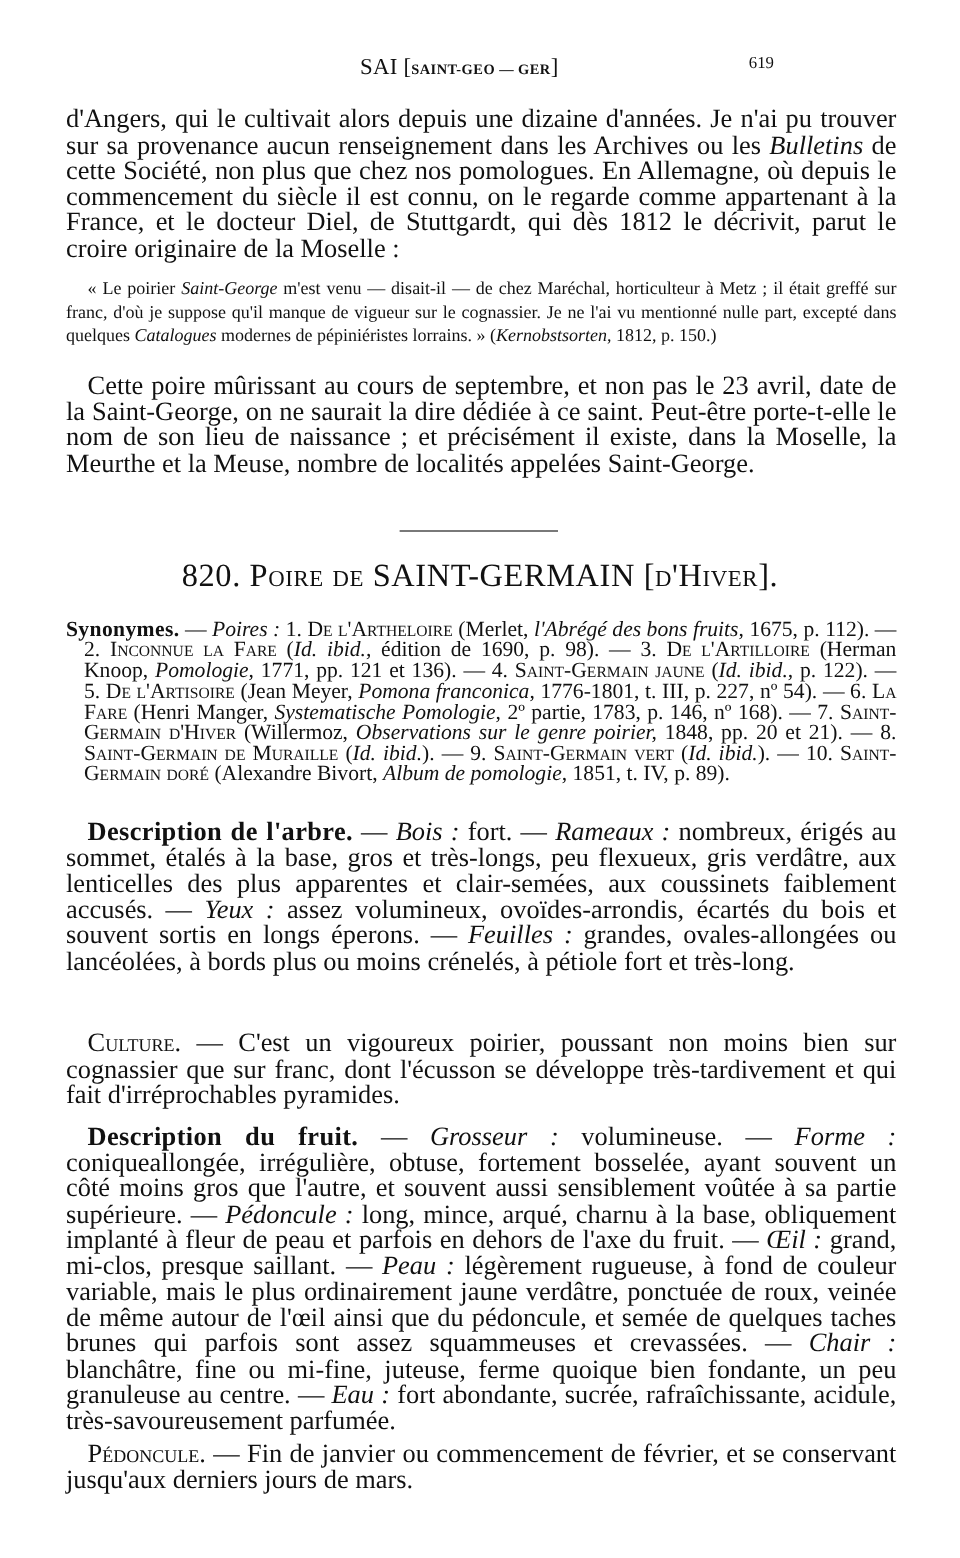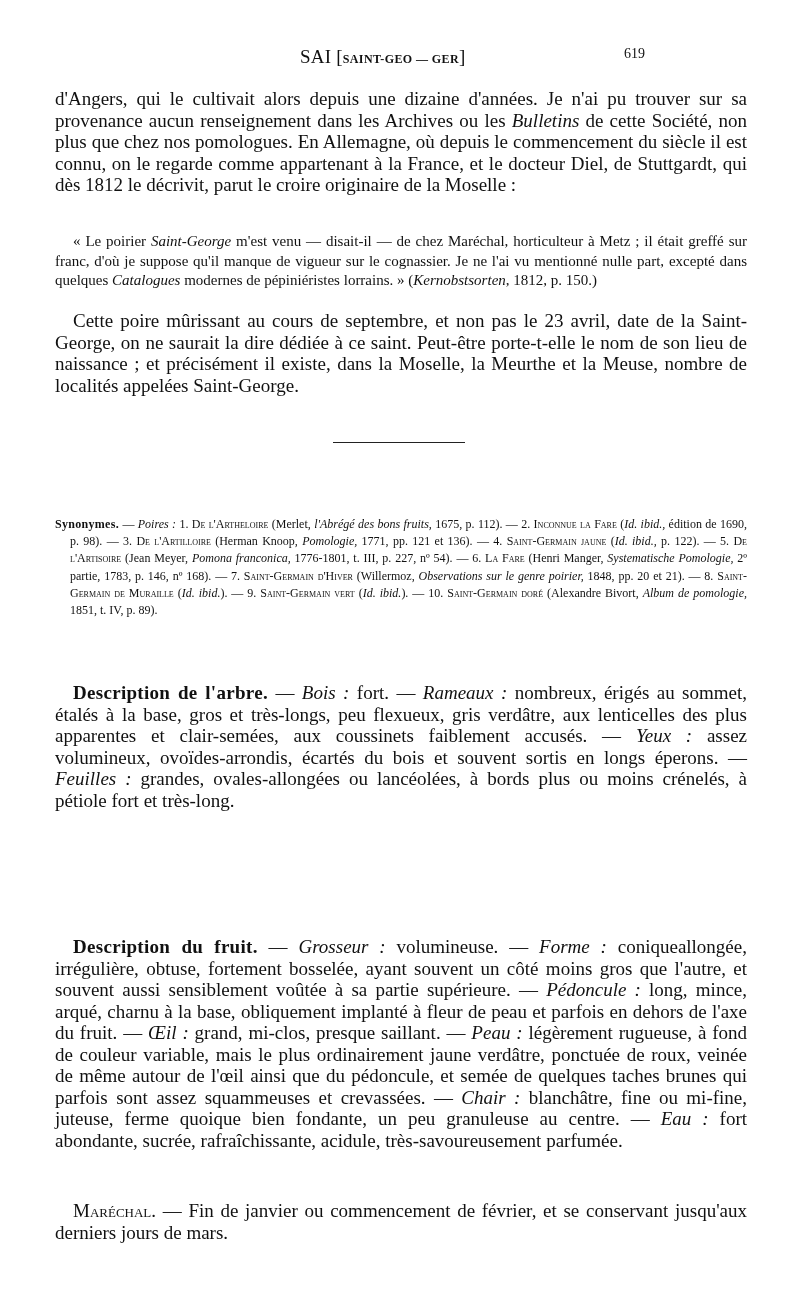--- a/index.html
+++ b/index.html
@@ -11,35 +11,35 @@
     .page { position: absolute; left: 0; top: 0; width: 800px; height: 1298px; }
     .running-head {
       position: absolute; top: 46px; left: 0; width: 692px; height: 24px;
     }
     .rh-center {
       position: absolute; left: 300px; top: 0; font-size: 19px; letter-spacing: 0.2px;
     }
     .rh-center .sc { font-size: 12px; font-weight: bold; letter-spacing: 0.4px; }
     .rh-page { position: absolute; right: 47px; top: 0; font-size: 14px; }
     .block { position: absolute; left: 55px; width: 692px; text-align: justify; }
-    .body-text { font-size: 19px; line-height: 21.5px; }
+    .body-text { font-size: 22px; line-height: 21.5px; }
     .quote-text { font-size: 15px; line-height: 19.5px; }
     .indent { text-indent: 18px; }
     .sc-small { font-variant: small-caps; }
     .it { font-style: italic; }
     .bold-head { font-weight: bold; letter-spacing: 0.3px; }
     .sep {
       position: absolute; left: 333px; top: 442px; width: 132px; height: 0;
       border-top: 1.6px solid #222;
     }
     .title {
       position: absolute; top: 464px; left: 0; width: 800px; text-align: center;
       font-size: 27px; letter-spacing: 0.5px;
     }
-    .syn { font-size: 12px; line-height: 17.2px; }
+    .syn { font-size: 18px; line-height: 17.2px; }
     .syn .hang { padding-left: 20px; text-indent: -20px; display: block; }
     p { margin: 0; }
   </style>
 </head>
 <body>
 
 <div class="page">
 
   <div class="running-head">
     <span class="rh-center">
@@ -56,34 +56,43 @@
   <div class="block quote-text indent" style="top:232px;">
     <p><span>« Le poirier </span><span class="it">Saint-George</span><span> m'est venu — disait-il — de chez Maréchal, horticulteur à Metz ; il était greffé sur franc, d'où je suppose qu'il manque de vigueur sur le cognassier. Je ne l'ai vu mentionné nulle part, excepté dans quelques </span><span class="it">Catalogues</span><span> modernes de pépiniéristes lorrains. » (</span><span class="it">Kernobstsorten</span><span>, 1812, p. 150.)</span></p>
   </div>
 
   <div class="block body-text indent" style="top:310px;">
     <p>Cette poire mûrissant au cours de septembre, et non pas le 23 avril, date de la Saint-George, on ne saurait la dire dédiée à ce saint. Peut-être porte-t-elle le nom de son lieu de naissance ; et précisément il existe, dans la Moselle, la Meurthe et la Meuse, nombre de localités appelées Saint-George.</p>
   </div>
 
   <div class="sep"></div>
 
+  <div class="title">
+    <span>820.</span>
+    <span class="sc-small">Poire de</span>
+    <span>SAINT-GERMAIN</span>
+    <span>[</span><span class="sc-small">d'Hiver</span><span>].</span>
+  </div>
 
   <div class="block syn" style="top:516px; left:55px; width:692px;">
     <p class="hang" style="padding-left:15px;text-indent:-15px;">
       <span class="bold-head">Synonymes.</span><span> — </span><span class="it">Poires :</span><span> 1. </span><span class="sc-small">De l'Artheloire</span><span> (Merlet, </span><span class="it">l'Abrégé des bons fruits,</span><span> 1675, p. 112). — 2. </span><span class="sc-small">Inconnue la Fare</span><span> (</span><span class="it">Id. ibid.,</span><span> édition de 1690, p. 98). — 3. </span><span class="sc-small">De l'Artilloire</span><span> (Herman Knoop, </span><span class="it">Pomologie,</span><span> 1771, pp. 121 et 136). — 4. </span><span class="sc-small">Saint-Germain jaune</span><span> (</span><span class="it">Id. ibid.,</span><span> p. 122). — 5. </span><span class="sc-small">De l'Artisoire</span><span> (Jean Meyer, </span><span class="it">Pomona franconica,</span><span> 1776-1801, t. III, p. 227, nº 54). — 6. </span><span class="sc-small">La Fare</span><span> (Henri Manger, </span><span class="it">Systematische Pomologie,</span><span> 2º partie, 1783, p. 146, nº 168). — 7. </span><span class="sc-small">Saint-Germain d'Hiver</span><span> (Willermoz, </span><span class="it">Observations sur le genre poirier,</span><span> 1848, pp. 20 et 21). — 8. </span><span class="sc-small">Saint-Germain de Muraille</span><span> (</span><span class="it">Id. ibid.</span><span>). — 9. </span><span class="sc-small">Saint-Germain vert</span><span> (</span><span class="it">Id. ibid.</span><span>). — 10. </span><span class="sc-small">Saint-Germain doré</span><span> (Alexandre Bivort, </span><span class="it">Album de pomologie,</span><span> 1851, t. IV, p. 89).</span>
     </p>
   </div>
 
   <div class="block body-text indent" style="top:682px;font-family:Liberation Serif, serif;">
     <p><span class="bold-head">Description de l'arbre.</span><span> — </span><span class="it">Bois :</span><span> fort. — </span><span class="it">Rameaux :</span><span> nombreux, érigés au sommet, étalés à la base, gros et très-longs, peu flexueux, gris verdâtre, aux lenticelles des plus apparentes et clair-semées, aux coussinets faiblement accusés. — </span><span class="it">Yeux :</span><span> assez volumineux, ovoïdes-arrondis, écartés du bois et souvent sortis en longs éperons. — </span><span class="it">Feuilles :</span><span> grandes, ovales-allongées ou lancéolées, à bords plus ou moins crénelés, à pétiole fort et très-long.</span></p>
   </div>
 
 
+  <div class="block body-text indent" style="top:858px;">
+    <p><span class="sc-small">Culture.</span><span> — C'est un vigoureux poirier, poussant non moins bien sur cognassier que sur franc, dont l'écusson se développe très-tardivement et qui fait d'irréprochables pyramides.</span></p>
+  </div>
 
   <div class="block body-text indent" style="top:936px;">
     <p><span class="bold-head">Description du fruit.</span><span> — </span><span class="it">Grosseur :</span><span> volumineuse. — </span><span class="it">Forme :</span><span> coniqueallongée, irrégulière, obtuse, fortement bosselée, ayant souvent un côté moins gros que l'autre, et souvent aussi sensiblement voûtée à sa partie supérieure. — </span><span class="it">Pédoncule :</span><span> long, mince, arqué, charnu à la base, obliquement implanté à fleur de peau et parfois en dehors de l'axe du fruit. — </span><span class="it">Œil :</span><span> grand, mi-clos, presque saillant. — </span><span class="it">Peau :</span><span> légèrement rugueuse, à fond de couleur variable, mais le plus ordinairement jaune verdâtre, ponctuée de roux, veinée de même autour de l'œil ainsi que du pédoncule, et semée de quelques taches brunes qui parfois sont assez squammeuses et crevassées. — </span><span class="it">Chair :</span><span> blanchâtre, fine ou mi-fine, juteuse, ferme quoique bien fondante, un peu granuleuse au centre. — </span><span class="it">Eau :</span><span> fort abondante, sucrée, rafraîchissante, acidule, très-savoureusement parfumée.</span></p>
   </div>
 
   <div class="block body-text indent" style="top:1200px;">
-    <p><span class="sc-small">Maréchal.</span><span> — Fin de janvier ou commencement de février, et se conservant jusqu'aux derniers jours de mars.</span></p>
+    <p><span class="sc-small">Pédoncule.</span><span> — Fin de janvier ou commencement de février, et se conservant jusqu'aux derniers jours de mars.</span></p>
   </div>
 
 </div>
 
 </body></html>

